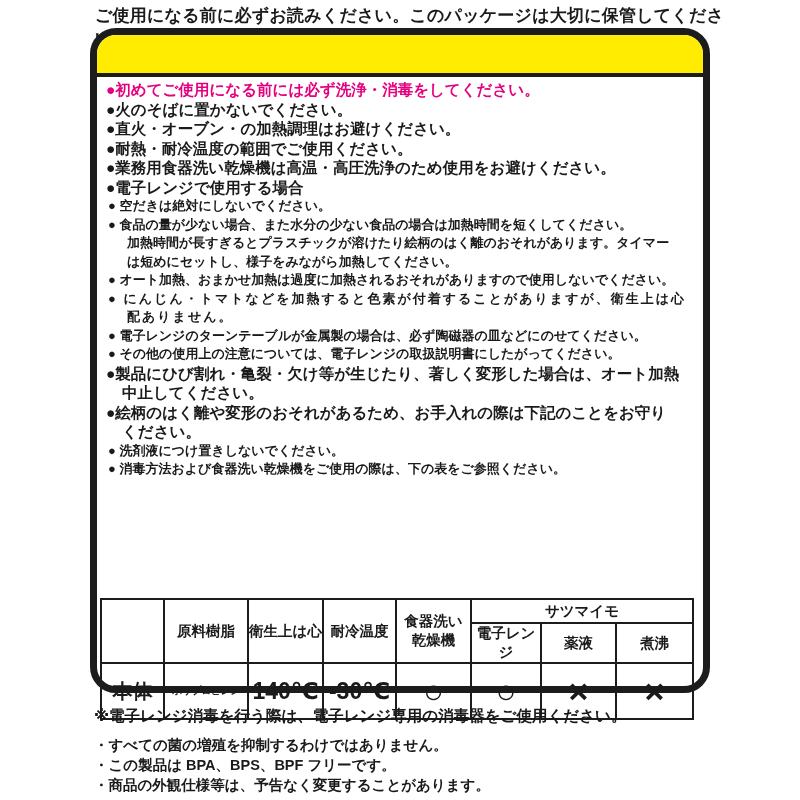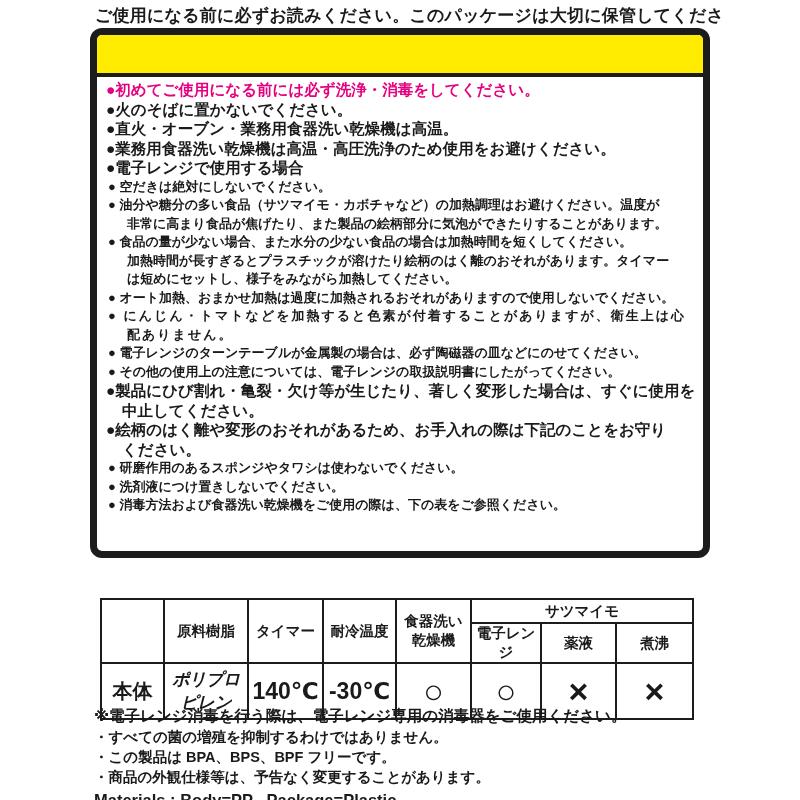--- a/index.html
+++ b/index.html
@@ -21,24 +21,24 @@
     font-size: 17px;
     font-weight: bold;
     letter-spacing: 0.2px;
     white-space: pre-line;
   }
   .warning-box {
     position: absolute;
     left: 90px;
     top: 28px;
     width: 620px;
-    height: 530px;
+    height: 665px;
     box-sizing: border-box;
     border: 7px solid #1c1c1c;
-    border-radius: 12px;
+    border-radius: 26px;
     background: #ffffff;
     overflow: hidden;
   }
   .yellow-band {
     height: 38px;
     background: #ffec00;
     border-bottom: 4px solid #1c1c1c;
   }
   .box-content {
     padding: 3px 2px 0 9px;
@@ -73,34 +73,35 @@
   table.spec th, table.spec td {
     border: 2.5px solid #1c1c1c;
     text-align: center;
     vertical-align: middle;
     padding: 0;
     font-weight: bold;
     white-space: pre-line;
   }
   th.hdr { font-size: 14.5px; height: 22px; }
   td.rowname { font-size: 20px; height: 54px; margin-left: 22px; }
-  td.material-val { font-size: 17px; letter-spacing: -0.5px; font-style: italic; }
+  td.material-val { font-size: 10px; letter-spacing: -0.5px; }
   td.temp { font-size: 23px; }
   td.mark-circle { font-size: 34px; font-weight: bold; }
   td.mark-cross { font-size: 34px; font-weight: bold; }
 
   .footer {
     position: absolute;
     left: 94px;
     top: 706px;
     width: 620px;
   }
   .fnote-star {
     font-size: 15.5px;
     font-weight: bold;
+    margin-bottom: 8px;
   }
   .fnote {
     font-size: 14.5px;
     line-height: 20px;
     font-weight: bold;
   }
   .materials {
     font-size: 16.5px;
     font-weight: bold;
     margin-top: 4px;
@@ -110,60 +111,58 @@
 </head>
 <body>
 
 <div class="intro">ご使用になる前に必ずお読みください。このパッケージは大切に保管してください。</div>
 
 <div class="warning-box">
   <div class="yellow-band"></div>
   <div class="box-content">
     <div class="bl main pink">●初めてご使用になる前には必ず洗浄・消毒をしてください。</div>
     <div class="bl main">●火のそばに置かないでください。</div>
-    <div class="bl main">●直火・オーブン・業務用食器洗い乾燥機は高温。</div>
+    <div class="bl main">●直火・オーブン・の加熱調理はお避けください。</div>
+    <div class="bl main">●耐熱・耐冷温度の範囲でご使用ください。</div>
     <div class="bl main">●業務用食器洗い乾燥機は高温・高圧洗浄のため使用をお避けください。</div>
     <div class="bl main">●電子レンジで使用する場合</div>
     <div class="bl sub">● 空だきは絶対にしないでください。</div>
-    <div class="bl sub">● 油分や糖分の多い食品（サツマイモ・カボチャなど）の加熱調理はお避けください。温度が
-非常に高まり食品が焦げたり、また製品の絵柄部分に気泡ができたりすることがあります。</div>
     <div class="bl sub">● 食品の量が少ない場合、また水分の少ない食品の場合は加熱時間を短くしてください。
 加熱時間が長すぎるとプラスチックが溶けたり絵柄のはく離のおそれがあります。タイマー
 は短めにセットし、様子をみながら加熱してください。</div>
     <div class="bl sub">● オート加熱、おまかせ加熱は過度に加熱されるおそれがありますので使用しないでください。</div>
     <div class="bl sub spread">● にんじん・トマトなどを加熱すると色素が付着することがありますが、衛生上は心
 配ありません。</div>
     <div class="bl sub">● 電子レンジのターンテーブルが金属製の場合は、必ず陶磁器の皿などにのせてください。</div>
     <div class="bl sub">● その他の使用上の注意については、電子レンジの取扱説明書にしたがってください。</div>
-    <div class="bl main">●製品にひび割れ・亀裂・欠け等が生じたり、著しく変形した場合は、すぐに使用を
+    <div class="bl main">●製品にひび割れ・亀裂・欠け等が生じたり、著しく変形した場合は、オート加熱
 中止してください。</div>
     <div class="bl main">●絵柄のはく離や変形のおそれがあるため、お手入れの際は下記のことをお守り
 ください。</div>
-    <div class="bl sub">● 研磨作用のあるスポンジやタワシは使わないでください。</div>
     <div class="bl sub">● 洗剤液につけ置きしないでください。</div>
     <div class="bl sub">● 消毒方法および食器洗い乾燥機をご使用の際は、下の表をご参照ください。</div>
   </div>
 </div>
 
 <table class="spec">
   <colgroup>
     <col style="width:63px">
     <col style="width:84px">
     <col style="width:75px">
     <col style="width:73px">
     <col style="width:75px">
     <col style="width:70px">
     <col style="width:75px">
     <col style="width:77px">
   </colgroup>
   <tbody>
       <tr>
     <th class="hdr" rowspan="2"></th>
     <th class="hdr" rowspan="2">原料樹脂</th>
-    <th class="hdr" rowspan="2">タイマー</th>
+    <th class="hdr" rowspan="2">衛生上は心</th>
     <th class="hdr" rowspan="2">耐冷温度</th>
     <th class="hdr" rowspan="2">食器洗い
 乾燥機</th>
     <th class="hdr" colspan="3">サツマイモ</th>
   </tr>
   <tr>
     <th class="hdr">電子レンジ</th>
     <th class="hdr">薬液</th>
     <th class="hdr">煮沸</th>
   </tr>

